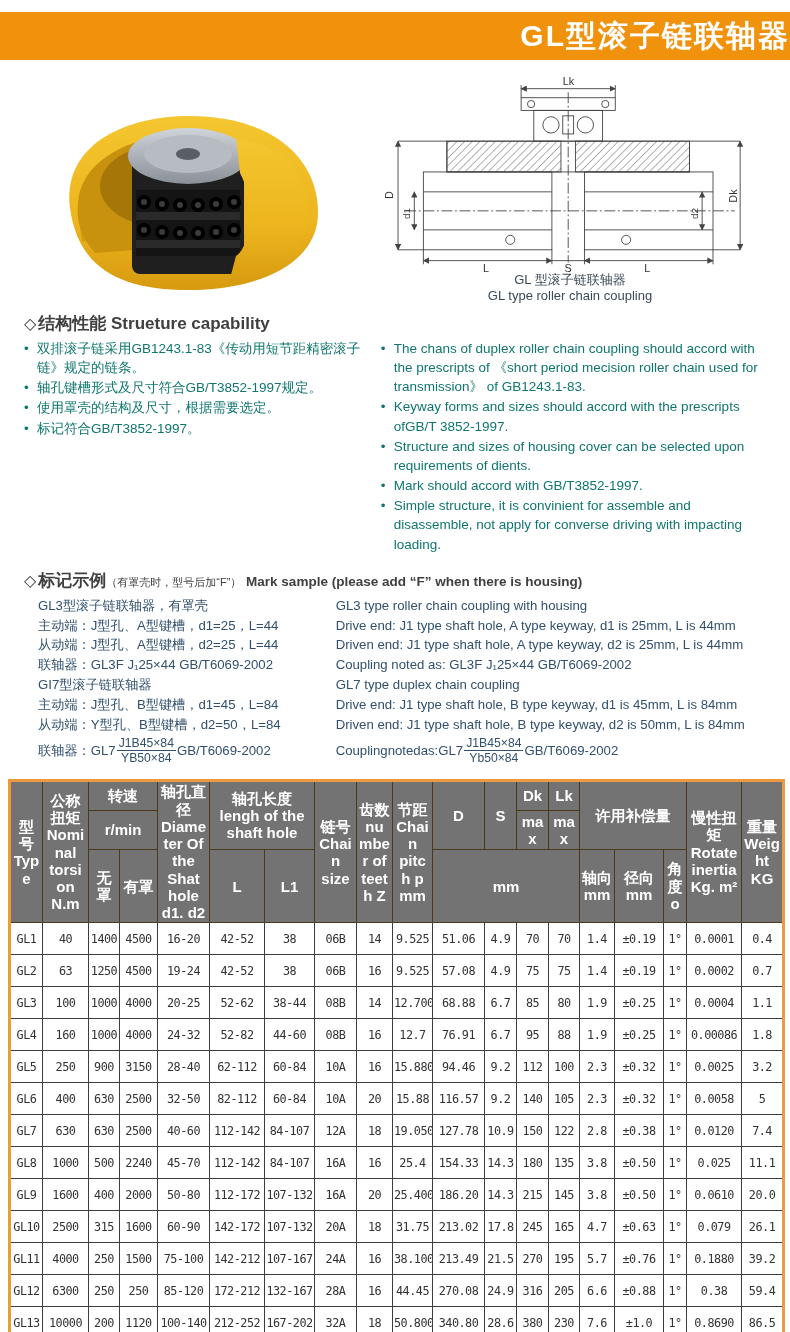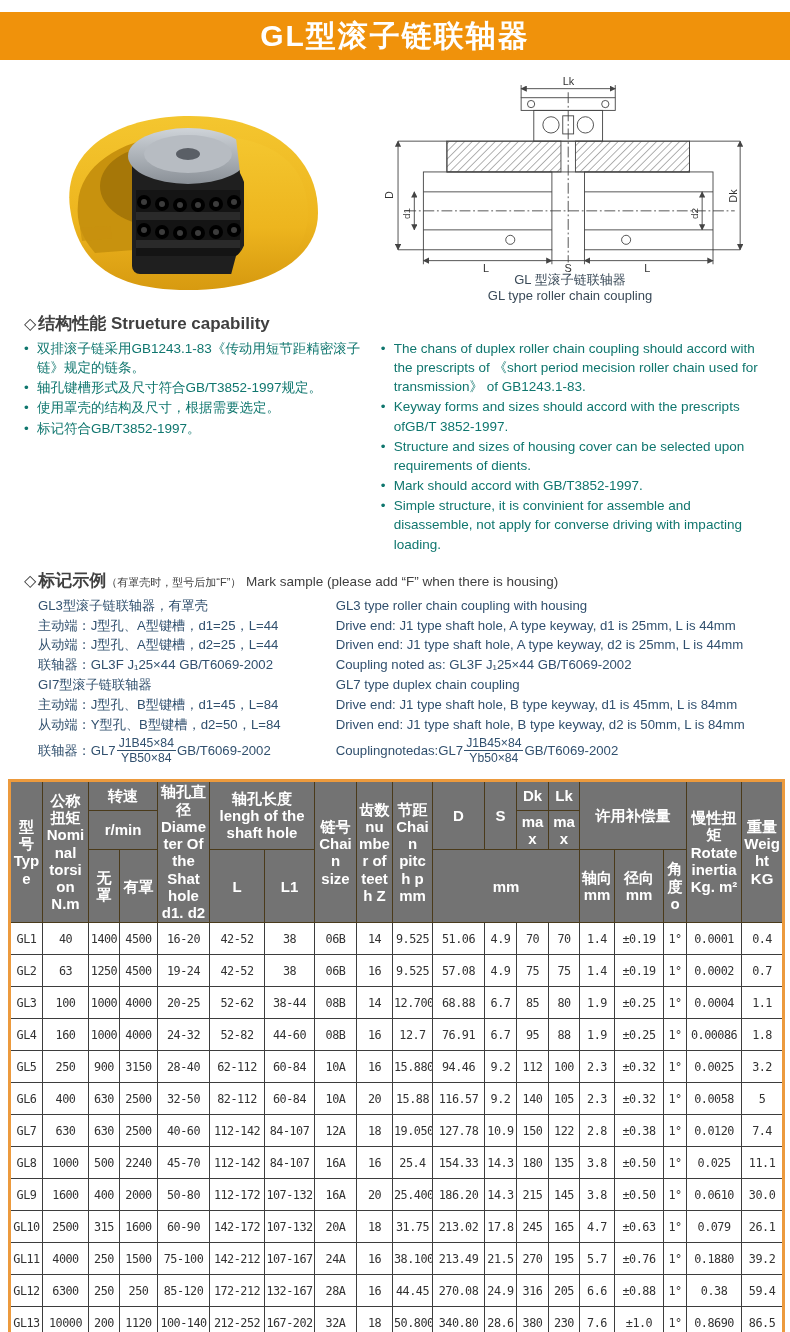--- a/index.html
+++ b/index.html
@@ -4,21 +4,21 @@
 <style>
   * { margin:0; padding:0; box-sizing:border-box; }
   html,body { background:#ffffff; }
   body {
     width:790px; height:1332px; margin:0 auto; overflow:hidden;
     font-family:"Liberation Sans","DejaVu Sans",sans-serif;
     color:#31506E;
   }
   .top-strip { height:12px; background:#fff; }
   .banner {
-    height:48px; background:#F0920B; display:flex; align-items:center; justify-content:center;
+    height:48px; background:#F0920B; display:flex; align-items:center; justify-content:flex-end;
   }
   .banner-title {
     color:#ffffff; font-size:30px; font-weight:bold; letter-spacing:2px;
   }
   
   .images-row { display:flex; padding:16px 10px 4px 30px; height:248px; }
   .photo-wrap { width:320px; display:flex; align-items:center; justify-content:center; }
   .drawing-wrap { width:420px; margin-left:10px; display:flex; flex-direction:column; align-items:center; }
   .drawing-caption { font-size:13px; color:#3a4a58; line-height:1.25; text-align:center; }
   
@@ -29,21 +29,21 @@
   .col-cn { width:47%; }
   .col-en { width:53%; padding-left:8px; }
   .bullets .b-item {
     font-size:13.5px; line-height:1.42; padding-left:13px; position:relative;
     color:#0f766e; font-weight:500; margin-bottom:1px;
   }
   .bullets .b-item::before { content:"•"; position:absolute; left:0; top:0; }
   .mark-head { margin-top:10px; }
   .mark-head .big { font-size:17px; font-weight:bold; }
   .mark-head .note { font-size:11px; font-weight:normal; }
-  .mark-head .en { font-size:13.5px; font-weight:normal; }
+  .mark-head .en { font-size:13.5px; font-weight:bold; }
   .mark-cols { display:flex; margin-top:2px; }
   .mark-cn { width:42%; padding-left:14px; }
   .mark-en { width:58%; }
   .mark-cn .line, .mark-en .line { font-size:13.2px; line-height:1.5; color:#31506E; }
   .mark-cn .line { font-weight:500; }
   .frac-line { display:flex; align-items:center; gap:1px; margin-top:2px; }
   .frac { display:inline-flex; flex-direction:column; text-align:center; line-height:1.15; font-size:12.2px; }
   .frac .num { border-bottom:1.5px solid #31506E; padding:0 2px; }
   .frac .den { padding:0 2px; }
   
@@ -512,21 +512,21 @@
           <td>20</td>
           <td>25.400</td>
           <td>186.20</td>
           <td>14.3</td>
           <td>215</td>
           <td>145</td>
           <td>3.8</td>
           <td>±0.50</td>
           <td>1°</td>
           <td>0.0610</td>
-          <td>30.0</td>
+          <td>20.0</td>
         </tr>
         <tr>
           <td>GL10</td>
           <td>2500</td>
           <td>315</td>
           <td>1600</td>
           <td>60-90</td>
           <td>142-172</td>
           <td>107-132</td>
           <td>20A</td>

